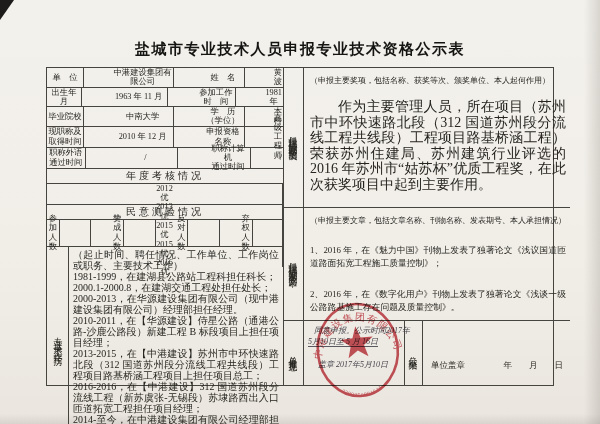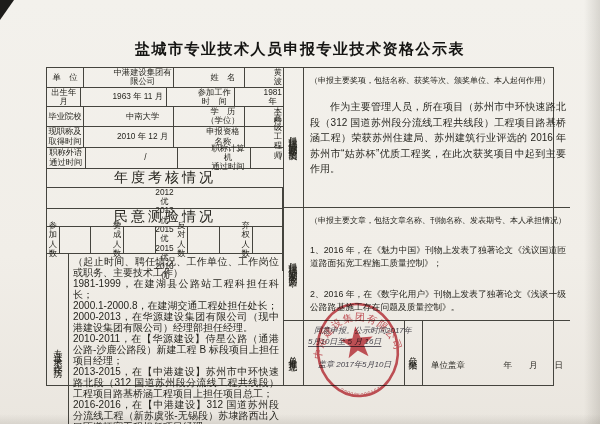--- a/index.html
+++ b/index.html
@@ -1,20 +1,20 @@
 <!DOCTYPE html>
 <html><head>
 <meta charset="utf-8">
 <style>
   * { margin:0; padding:0; box-sizing:border-box; }
   html,body { width:600px; height:424px; }
   .paper {
     position:relative; width:600px; height:424px; overflow:hidden;
     background:linear-gradient(180deg,#f3f1ec 0%,#f1eee8 60%,#eae6df 100%);
-    font-family:Liberation Sans, sans-serif; color:#26251f;
+    font-family:Liberation Serif, serif; color:#26251f;
   }
   .corner-artifact { position:absolute; left:0; top:0; width:14px; height:20px;
     background:#1d1c1a; clip-path:polygon(0 0,100% 0,0 100%); }
   .edge-shade-r { position:absolute; right:0; top:0; width:16px; height:100%;
     background:linear-gradient(90deg,rgba(90,85,75,0) 0%,rgba(90,85,75,0.18) 100%); }
   .edge-shade-b { position:absolute; left:0; bottom:0; width:100%; height:10px;
     background:linear-gradient(180deg,rgba(90,85,75,0) 0%,rgba(90,85,75,0.12) 100%); }
   .title { position:absolute; top:40px; left:0; width:100%; text-align:center;
     font-size:15px; font-weight:bold; letter-spacing:1.5px; color:#141412; }
   .form { position:absolute; left:46px; top:67px; width:508px; height:319px;
@@ -22,41 +22,41 @@
   .left-half { width:237px; border-right:1px solid #45443e; display:flex; flex-direction:column; }
   .right-half { flex:1; display:flex; flex-direction:column; }
   .row { display:flex; border-bottom:1px solid #45443e; }
   .info-row { height:21px;gap:28px; }
   .cell { height:100%; display:flex; align-items:center; justify-content:center;
     text-align:center; border-right:1px solid #45443e; white-space:pre-line;
     font-size:8.3px; line-height:9.3px; padding:0 1px; }
   .c-l  { width:40px; } .c-v { width:67px; } .c-l2 { width:46px; }
   .c-v2 { flex:1; border-right:none; }
   .wide-header { height:19px; border-bottom:1px solid #45443e; display:flex;
-    align-items:center; justify-content:center; font-size:14px; letter-spacing:3px; }
+    align-items:center; justify-content:center; font-size:10px; letter-spacing:3px; }
   .wide-header.poll-h { height:18px; }
   .year-row { height:21px;flex-direction:column; }
   .yc { flex:1.3; } .gc { flex:1; } .last { border-right:none; }
   .poll-row { height:27px;gap:20px; }
   .pl { flex:1.2; } .pb { flex:1; }
   .exp-row { flex:1; display:flex; border-bottom:none; }
   .vlabel { display:flex; align-items:center; justify-content:center;
     border-right:1px solid #45443e; }
   .vlabel span { writing-mode:vertical-lr; text-orientation:upright; font-size:9px;
     letter-spacing:3px; }
   .exp-label { width:22px; }
   .exp-text { flex:1; padding:2px 4px 1px 4px; font-size:10px; line-height:11px;
     white-space:pre-line; text-align:justify; overflow:hidden; }
   .r-section { display:flex; border-bottom:1px solid #45443e; }
   .sec-awards { height:140px; } .sec-articles { height:113px;justify-content:flex-end; }
   .r-vlabel { width:20px; }
   .r-vlabel span { letter-spacing:1.5px; font-size:8.8px; }
   .r-content { flex:1; padding:7px 4px 4px 6px; overflow:hidden; }
   .note { font-size:8px; line-height:11px; white-space:nowrap; }
-  .award-body { margin-top:13px; text-indent:2em; font-size:10px; line-height:15.5px;
+  .award-body { margin-top:13px; text-indent:2em; font-size:14px; line-height:15.5px;
     text-align:justify; }
   .article-item { margin-top:18px; font-size:8.8px; line-height:13px; text-align:justify; }
   .article-item:first-of-type { margin-top:12px; }
   .r-bottom { flex:1; display:flex; border-bottom:none; }
   .rec-cell { width:101px; position:relative; border-right:1px solid #45443e; }
   .hand { position:absolute; font-size:8px; font-style:italic; color:#46444c;
     white-space:nowrap; }
   .hl1 { top:4px; left:10px; }
   .hl2 { top:15px; left:4px; text-decoration:underline; text-underline-offset:2px;
     text-decoration-color:#5a5860; }

